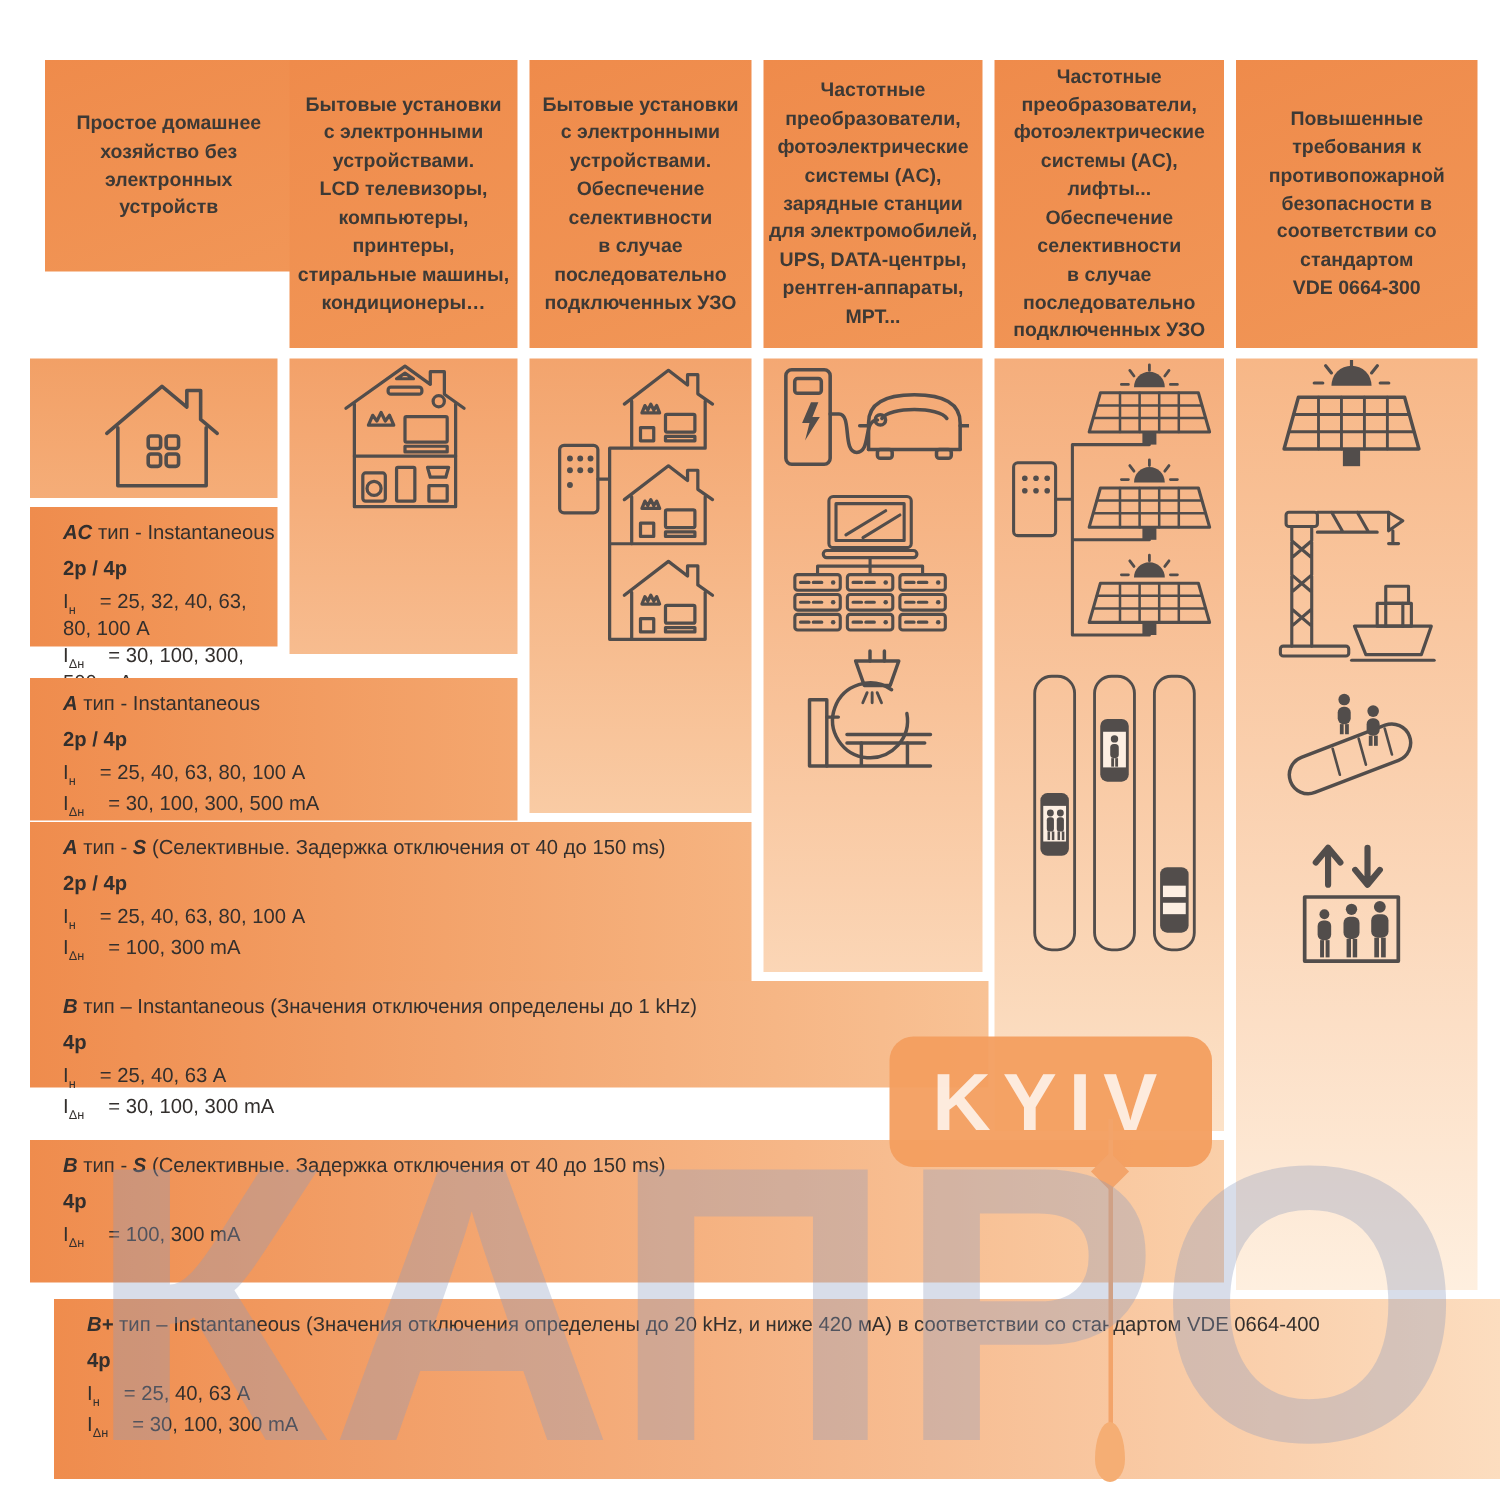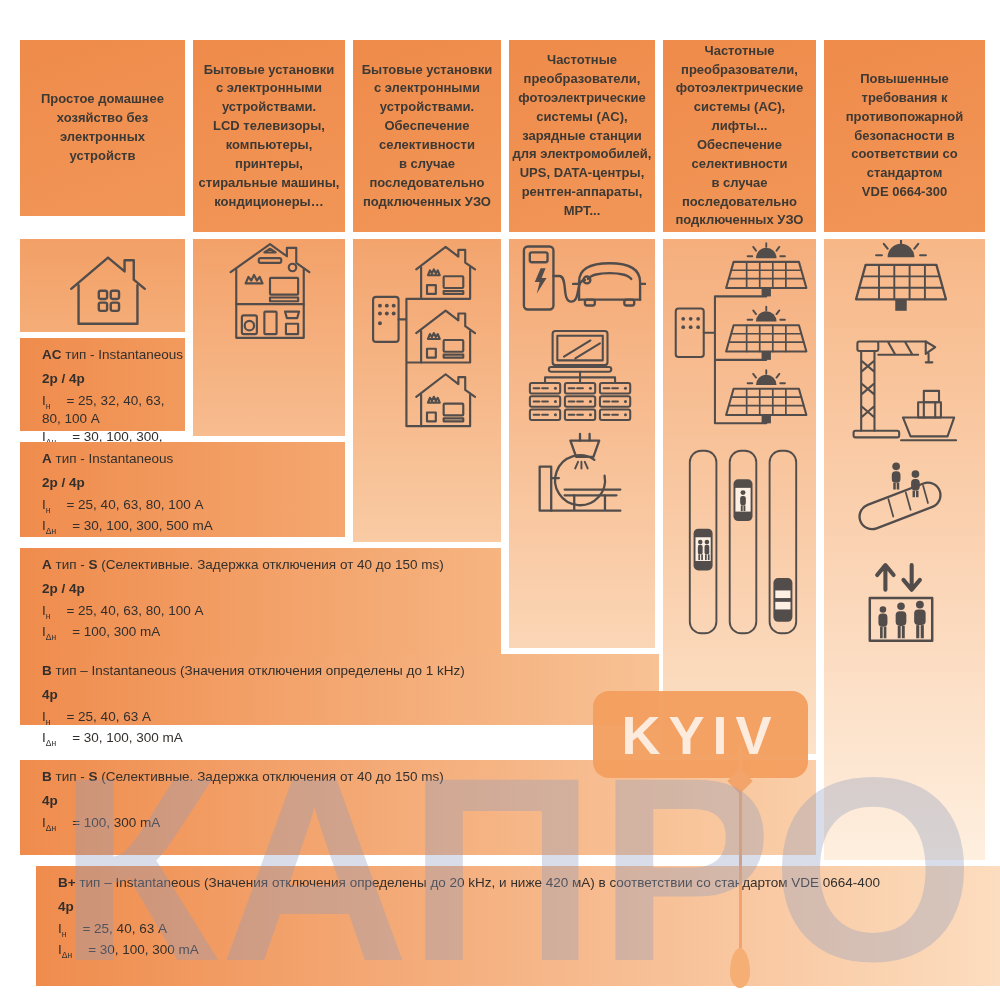--- a/index.html
+++ b/index.html
@@ -19,21 +19,21 @@
        background:linear-gradient(160deg,#EF8B4B,#F19657);padding:0 2px;box-sizing:border-box;}
   
   .row{position:absolute;box-sizing:border-box;padding:8px 0 0 22px;color:#332F2D;}
   .rowAC{background:linear-gradient(90deg,#EF8C4D,#F29A5D);}
   .rowA{background:linear-gradient(90deg,#EF8C4D,#F4A76F);}
   .rowAS{background:linear-gradient(90deg,#EF8C4D,#F6B481);}
   .rowB{background:linear-gradient(90deg,#EF8C4D,#F8C295);}
   .rowBS{background:linear-gradient(90deg,#EF8C4D,#FACFA9);}
   .rowBP{background:linear-gradient(90deg,#EF8C4D,#FCDDBF);}
   .rt{font-size:13.5px;line-height:18px;}
-  .b{font-weight:700;}
+  .b{font-weight:700;font-style:italic;}
   .poles{font-weight:700;font-size:13.5px;margin-top:7px;}
   .cur{font-size:13.5px;margin-top:7px;}
   .cur + .cur{margin-top:3px;}
   .isub{font-size:8.5px;vertical-align:-4px;}
   .ival{margin-left:16px;}
   
   .ic{position:absolute;}
   
   .wm{position:absolute;left:0;top:0;width:1000px;height:1000px;pointer-events:none;}
   .wm-badge{position:absolute;left:593px;top:691px;width:215px;height:87px;border-radius:16px;
@@ -52,21 +52,21 @@
 
 <div class="canvas">
 
   <div class="colbg colbg1" style="left:20px;top:239px;width:165px;height:93px"></div>
   <div class="colbg colbg2" style="left:193px;top:239px;width:152px;height:197px"></div>
   <div class="colbg colbg3" style="left:353px;top:239px;width:148px;height:303px"></div>
   <div class="colbg colbg4" style="left:509px;top:239px;width:146px;height:409px"></div>
   <div class="colbg colbg5" style="left:663px;top:239px;width:153px;height:515px"></div>
   <div class="colbg colbg6" style="left:824px;top:239px;width:161px;height:621px"></div>
 
-  <div class="hdr" style="left:20px;top:40px;width:165px;height:176px"><span>Простое домашнее
+  <div class="hdr" style="left:30px;top:40px;width:165px;height:141px"><span>Простое домашнее
 хозяйство без
 электронных
 устройств</span></div>
   <div class="hdr" style="left:193px;top:40px;width:152px;height:192px"><span>Бытовые установки
 с электронными
 устройствами.
 LCD телевизоры,
 компьютеры,
 принтеры,
 стиральные машины,
@@ -363,21 +363,21 @@
     </g>
   </svg>
 
   <div class="row rowAC" style="left:20px;top:338px;width:165px;height:93px">
     <div class="rt"><span class="b">AC</span><span> тип - Instantaneous</span><span class="b"></span><span></span></div>
     <div class="poles">2p / 4p</div>
     <div class="cur"><span>I</span><sub class="isub">н</sub><span class="ival">= 25, 32, 40, 63, 80, 100 A</span></div>
     <div class="cur"><span>I</span><sub class="isub">Δн</sub><span class="ival">= 30, 100, 300, 500 mA</span></div>
   </div>
 
-  <div class="row rowA" style="left:20px;top:442px;width:325px;height:95px">
+  <div class="row rowA" style="left:20px;top:452px;width:325px;height:95px">
     <div class="rt"><span class="b">A</span><span> тип - Instantaneous</span><span class="b"></span><span></span></div>
     <div class="poles">2p / 4p</div>
     <div class="cur"><span>I</span><sub class="isub">н</sub><span class="ival">= 25, 40, 63, 80, 100 A</span></div>
     <div class="cur"><span>I</span><sub class="isub">Δн</sub><span class="ival">= 30, 100, 300, 500 mA</span></div>
   </div>
 
   <div class="row rowAS" style="left:20px;top:548px;width:481px;height:120px">
     <div class="rt"><span class="b">A</span><span> тип - </span><span class="b">S</span><span> (Селективные. Задержка отключения от 40 до 150 ms)</span></div>
     <div class="poles">2p / 4p</div>
     <div class="cur"><span>I</span><sub class="isub">н</sub><span class="ival">= 25, 40, 63, 80, 100 A</span></div>

